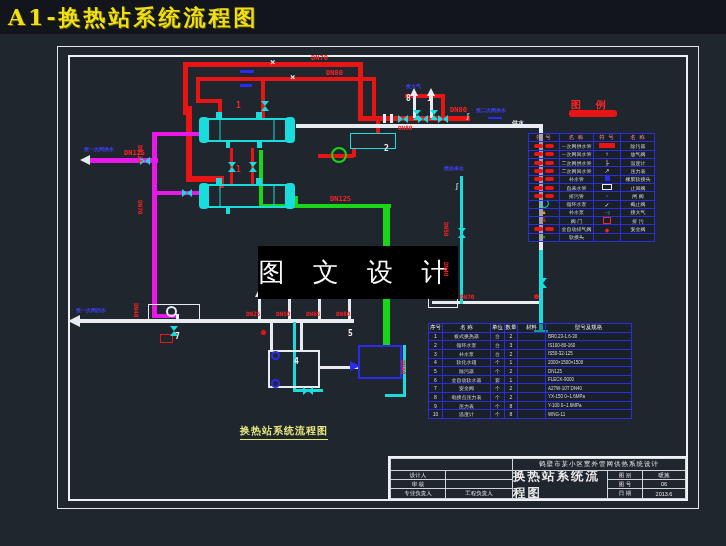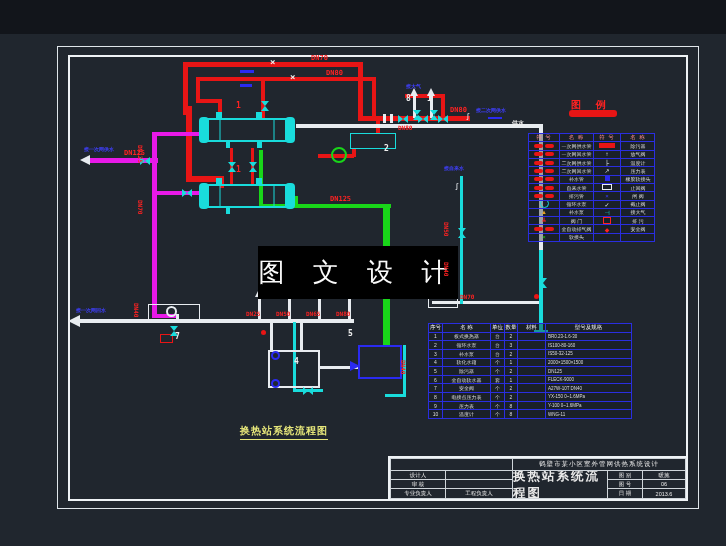--- a/index.html
+++ b/index.html
@@ -58,20 +58,21 @@
       align-items:center;justify-content:center;color:#e8e8e8;overflow:hidden;}
   .tb-project{font-size:6.5px;letter-spacing:1px;}
   .tb-big{font-size:12.5px;font-weight:bold;letter-spacing:2px;color:#f4f4f4;}
   .tb-small{font-size:5.5px;}
 </style>
 </head>
 <body>
 
 <div class="stage">
   <div class="topstrip"></div>
+  <div class="main-title">A1-换热站系统流程图</div>
 
   <div class="frame-outer"></div>
   <div class="frame-inner"></div>
 
   <div id="diagram">
       <div class="p" style="left: 183px; top: 62px; width: 180px; height: 5px; background: rgb(232, 21, 21);"></div>
       <div class="p" style="left: 196px; top: 77px; width: 180px; height: 4px; background: rgb(232, 21, 21);"></div>
       <div class="p" style="left: 183px; top: 62px; width: 5px; height: 53px; background: rgb(232, 21, 21);"></div>
       <div class="p" style="left: 196px; top: 77px; width: 4px; height: 26px; background: rgb(232, 21, 21);"></div>
       <div class="p" style="left: 196px; top: 99px; width: 26px; height: 4px; background: rgb(232, 21, 21);"></div>

